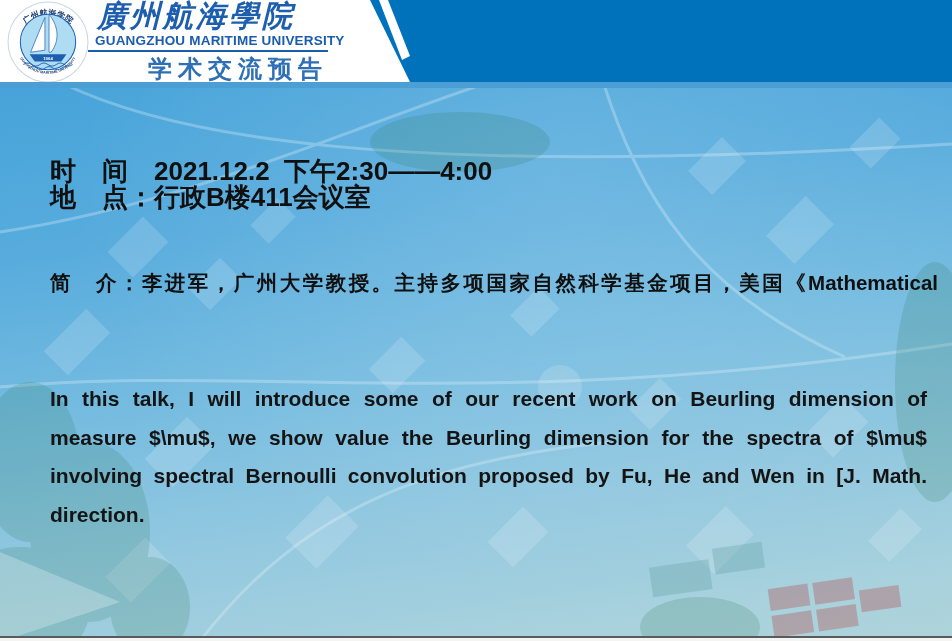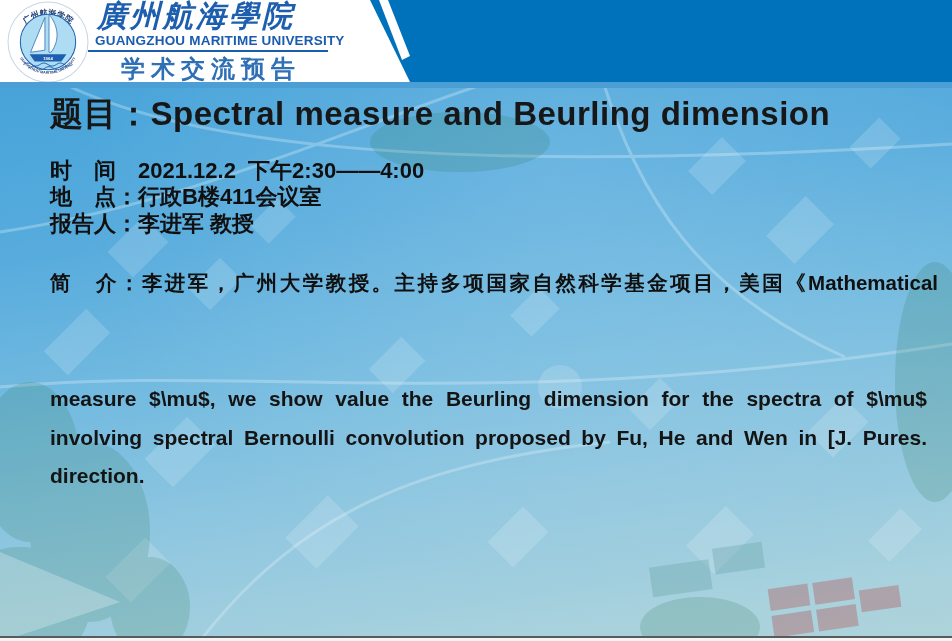--- a/index.html
+++ b/index.html
@@ -13,26 +13,26 @@
 
   
   .header{position:absolute;top:0;left:0;width:952px;height:82px;}
   .h-deco{position:absolute;top:0;left:0;}
   .header-strip{position:absolute;top:82px;left:0;width:952px;height:6px;background:#4b9fd5;}
   .logo{position:absolute;left:7px;top:1px;}
   .u-zh{position:absolute;left:97px;top:-4px;font-family:"DejaVu Serif","Liberation Serif",serif;
         font-style:italic;font-weight:700;font-size:30px;color:#1d5fae;letter-spacing:3px;white-space:nowrap;}
   .u-en{position:absolute;left:95px;top:33px;font-size:13.5px;font-weight:700;color:#1a5cad;letter-spacing:.2px;white-space:nowrap;}
   .h-divider{position:absolute;left:88px;top:50px;width:240px;height:2px;background:#1a5cad;}
-  .h-sub{position:absolute;left:88px;top:53px;width:240px;text-align:center;font-size:24px;font-weight:600;
+  .h-sub{position:absolute;left:88px;top:53px;width:240px;text-align:right;font-size:24px;font-weight:600;
          color:#2e6fb6;letter-spacing:6px;text-indent:6px;white-space:nowrap;}
 
   
   .title{position:absolute;left:50px;top:92px;font-size:33px;font-weight:800;color:#171717;letter-spacing:.5px;white-space:nowrap;}
-  .info{position:absolute;left:50px;top:158px;font-size:22px;line-height:26.3px;font-weight:700;color:#101010;}
+  .info{position:absolute;left:50px;top:158px;font-size:26px;line-height:26.3px;font-weight:700;color:#101010;}
   .info .line{white-space:pre;}
   .bio{position:absolute;left:50px;top:263px;width:888px;font-size:20.5px;line-height:40px;font-weight:700;color:#101010;}
   .abstract{position:absolute;left:50px;top:380px;width:877px;font-size:21px;line-height:38.6px;font-weight:700;color:#141414;}
   .jline{white-space:pre-wrap;text-align:justify;text-align-last:justify;}
   .abstract .jline:last-child{text-align-last:left;}
 
   .bottom-edge{position:absolute;left:0;bottom:0;width:952px;height:3px;background:#f4f4f2;border-top:2px solid #595a5e;}
 </style>
 </head>
 <body>
@@ -121,32 +121,31 @@
       <path d="M21 65.5 Q 25 62.5 29 65.5 T 37 65.5 T 45 65.5 T 53 65.5 T 59 65.5" fill="none" stroke="#1d5fae" stroke-width="0.9"></path>
     </svg>
 
     <div class="u-zh">廣州航海學院</div>
     <div class="u-en">GUANGZHOU MARITIME UNIVERSITY</div>
     <div class="h-divider"></div>
     <div class="h-sub">学术交流预告</div>
   </div>
   <div class="header-strip"></div>
 
-  <div class="title">题目：Spectral measure and Beurling dimension</div>
 
   <div class="info">
       <div class="line">时　间　2021.12.2  下午2:30——4:00</div>
       <div class="line">地　点：行政B楼411会议室</div>
-      <div class="line">报告人：李进军 教授</div>
     </div>
 
   <div class="bio">
       <div class="jline">简　介：李进军，广州大学教授。主持多项国家自然科学基金项目，美国《Mathematical</div>
     </div>
 
   <div class="abstract">
+      <div class="jline">In this talk, I will introduce some of our recent work on Beurling dimension of</div>
       <div class="jline">measure $\mu$, we show value the Beurling dimension for the spectra of $\mu$</div>
-      <div class="jline">involving spectral Bernoulli convolution proposed by Fu, He and Wen in [J. Pures.</div>
+      <div class="jline">involving spectral Bernoulli convolution proposed by Fu, He and Wen in [J. Math.</div>
       <div class="jline">direction.</div>
     </div>
 
   <div class="bottom-edge"></div>
 </div>
 
 </body></html>

